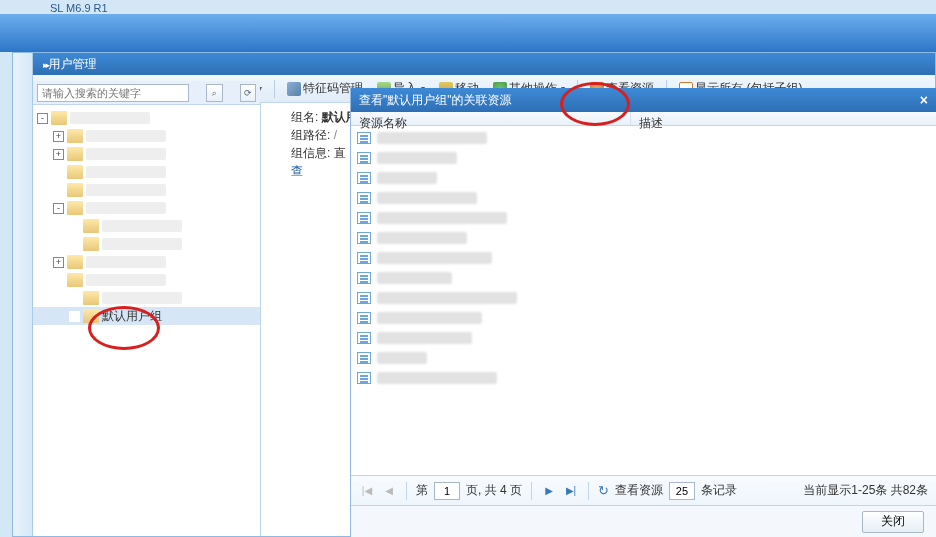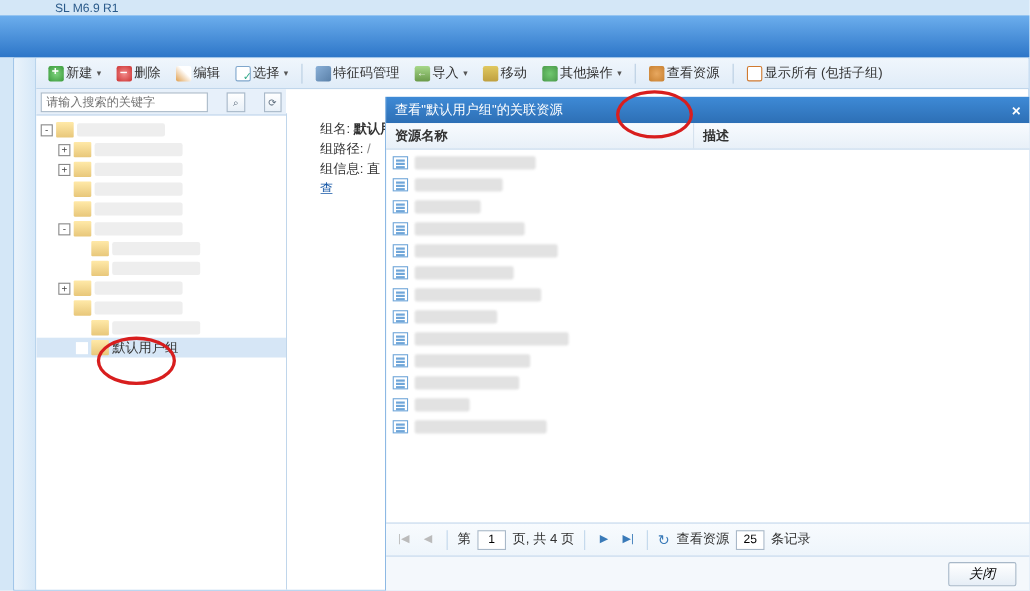--- a/index.html
+++ b/index.html
@@ -64,56 +64,59 @@
 
 .mid-columns { position: absolute; top: 90px; left: 0; width: 82px; bottom: 0; border-right: 1px solid #d6e2ee; }
 .mid-head { height: 22px; background: linear-gradient(#f8fbfe,#e8f0f8); border-top:1px solid #c0d6eb; border-bottom: 1px solid #c0d6eb; display: flex; align-items: center; padding-left: 6px; gap: 4px; color: #333; }
 .chk { width: 12px; height: 12px; border: 1px solid #888; background: #fff; display:inline-block; }
 .mid-row { height: 20px; display: flex; align-items: center; padding-left: 6px; gap: 4px; }
 .mid-row .blur-sm { display:inline-block; width:38px; height:12px; background:#e4e4e4; filter:blur(1px); border-radius:2px;}
 
 .dialog { position: absolute; top: 88px; left: 350px; right: 0; bottom: 0; background: #fff; border-left: 1px solid #8db9e4; display: flex; flex-direction: column; }
 .dlg-title { height: 24px; background: linear-gradient(#3e8ad6,#2d6fb5); color: #fff; padding: 0 8px; display: flex; align-items: center; justify-content: space-between; }
 .dlg-close { color: #fff; cursor: pointer; font-size: 14px; font-weight: bold; }
-.dlg-head { height: 24px; background: linear-gradient(#f8fbfe,#e8f0f8); border-bottom: 1px solid #c0d6eb; display: flex; font-weight: bold; }
+.dlg-head { height: 14px; background: linear-gradient(#f8fbfe,#e8f0f8); border-bottom: 1px solid #c0d6eb; display: flex; }
 .dlg-col { padding: 0 8px; line-height: 22px; color: #333; }
 .dlg-col.c1 { width: 280px; border-right: 1px solid #d6e2ee; }
 .dlg-body { flex: 1; overflow: auto; padding-top: 2px; }
 .res-row { height: 20px; display: flex; align-items: center; padding-left: 6px; gap: 6px; }
 .res-icon { width: 14px; height: 12px; border: 1px solid #6fa6d9; background: #fff; position: relative; }
 .res-icon::before { content:""; position:absolute; left:2px; right:2px; top:2px; height:2px; background:#6fa6d9; box-shadow:0 3px 0 #6fa6d9, 0 6px 0 #6fa6d9; }
 .res-blur { height: 12px; background: #e2e2e2; filter: blur(1px); border-radius: 2px; }
 
 .dlg-pager { height: 30px; border-top: 1px solid #c0d6eb; background: linear-gradient(#f8fbfe,#eef5fb); display: flex; align-items: center; padding: 0 8px; gap: 6px; color: #333; }
 .pg-btn { width: 16px; height: 16px; cursor: pointer; color: #3a7ab8; font-size: 10px; text-align: center; line-height: 16px; }
 .pg-btn.dis { color: #bbb; }
 .pg-input { width: 26px; height: 18px; border: 1px solid #a8b8c8; text-align: center; font-size: 11px; }
 .pg-sep { width: 1px; height: 18px; background: #c0d6eb; margin: 0 3px; }
 .pg-refresh { color:#3a7ab8; font-size:13px; cursor:pointer;}
 .pg-right { margin-left: auto; }
 
 .dlg-footer { height: 32px; border-top: 1px solid #c0d6eb; background: #f4f8fc; display: flex; align-items: center; justify-content: flex-end; padding-right: 12px; }
-.btn { height: 22px; min-width: 62px; border: 1px solid #a8b8c8; background: linear-gradient(#fff,#e6eef6); cursor: pointer; font-size: 12px; border-radius: 2px; font-style: italic; }
+.btn { height: 22px; min-width: 62px; border: 1px solid #a8b8c8; background: linear-gradient(#fff,#e6eef6); cursor: pointer; font-size: 12px; border-radius: 2px; }
 
 .red-circle { position: absolute; border: 3px solid #d81e1e; border-radius: 50%; pointer-events: none; }
 .circle1 { width: 70px; height: 44px; top: 82px; left: 560px; }
 .circle2 { width: 72px; height: 44px; top: 306px; left: 88px; }
 
 </style>
 </head>
 <body>
 
 <div class="window-title">SL M6.9 R1</div>
 <div class="titlebar-gradient"></div>
 
 <div class="main-container">
   <div class="left-spine"></div>
 
   <div class="content-area">
 
+    <div class="section-header">
+      <span>用户管理</span>
+    </div>
 
     <div class="toolbar">
       <div class="tb-btn">
           <span class="icon ic-add"></span>
           <span>新建</span>
           <span class="caret">▾</span>
         </div>
       <div class="tb-btn">
           <span class="icon ic-del"></span>
           <span>删除</span>
@@ -314,20 +317,21 @@
     <input class="pg-input" value="1" style="">
     <span><span>页, 共</span> <span>4</span> <span>页</span></span>
     <span class="pg-sep"></span>
     <span class="pg-btn">▶</span>
     <span class="pg-btn">▶|</span>
     <span class="pg-sep"></span>
     <span class="pg-refresh">↻</span>
     <span>查看资源</span>
     <input class="pg-input" value="25" style="">
     <span>条记录</span>
+    <span class="pg-right">当前显示1-25条  共82条</span>
   </div>
   <div class="dlg-footer">
     <button class="btn">关闭</button>
   </div>
 </div>
 
 <div class="red-circle circle1"></div>
 <div class="red-circle circle2"></div>
 
 </body></html>

